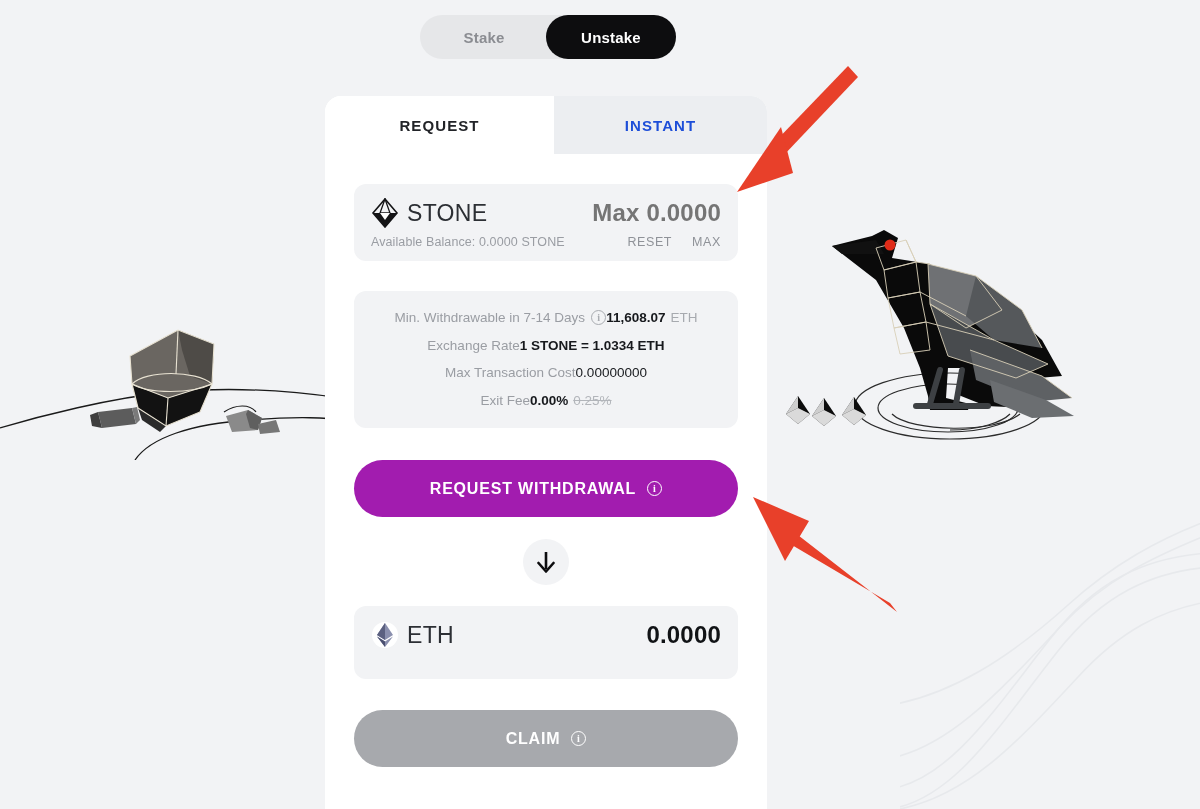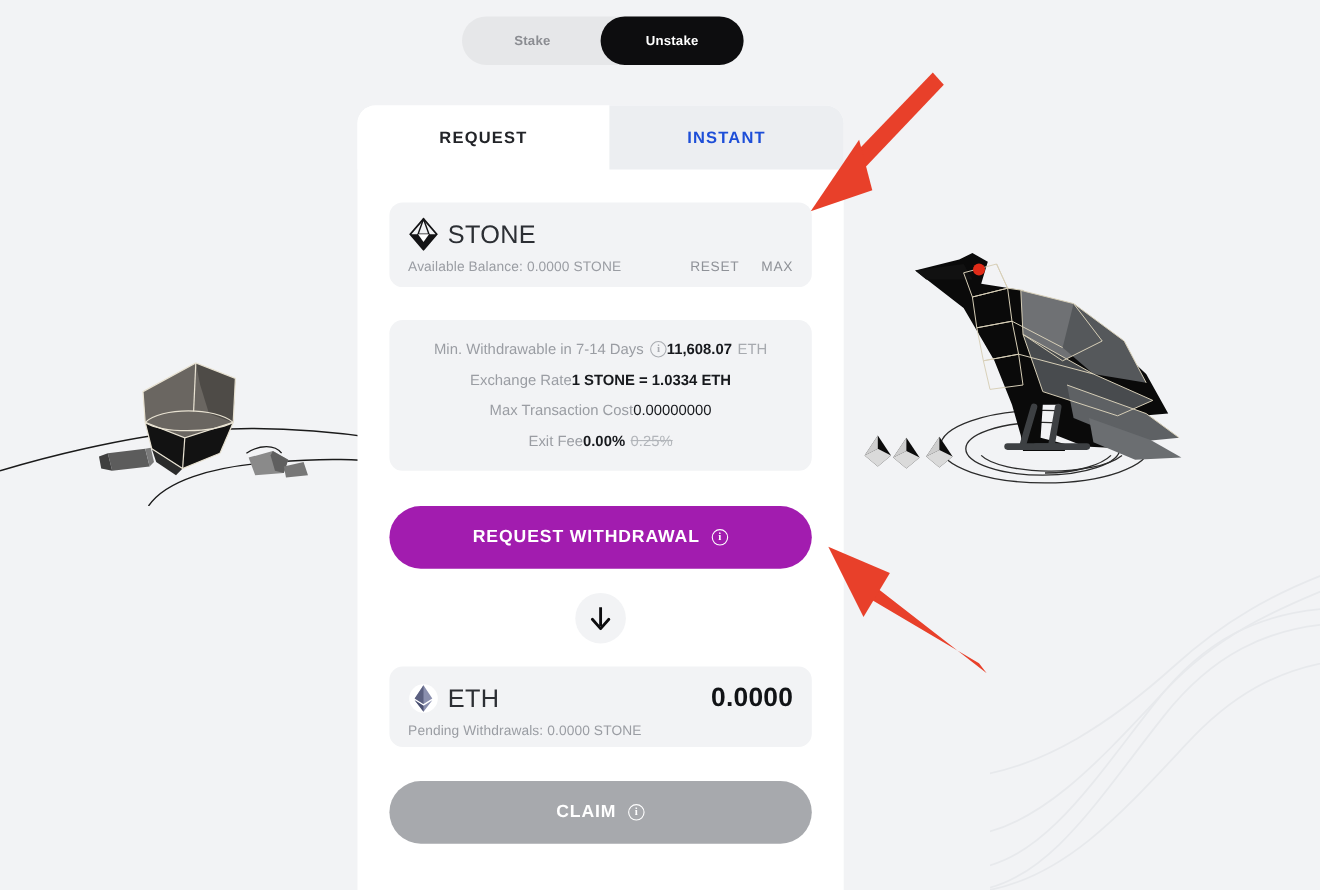--- a/index.html
+++ b/index.html
@@ -29,21 +29,21 @@
     background: #e6e7e9;
     border-radius: 22px;
     display: flex;
     align-items: center;
   }
   .mode-btn {
     height: 44px;
     border: none;
     background: transparent;
     font-family: "Liberation Sans", sans-serif;
-    font-size: 12px;
+    font-size: 15px;
     font-weight: bold;
     letter-spacing: 0.2px;
     cursor: pointer;
   }
   #mode-stake { width: 128px; color: #8b8d92; border-radius: 22px; }
   #mode-unstake {
     width: 130px; color: #ffffff;
     background: #0d0d0f;
     border-radius: 22px;
     margin-left: -2px;
@@ -368,20 +368,21 @@
         <div class="token-row">
           <div class="token-left">
             <svg width="28" height="30" viewBox="0 0 28 30">
               <polygon points="14,1 26,15 14,29 2,15" fill="none" stroke="#141416" stroke-width="1.6"></polygon>
               <polygon points="2,15 14,15 26,15 14,29" fill="#141416"></polygon>
               <polygon points="14,1 9,15 19,15" fill="none" stroke="#141416" stroke-width="1.3"></polygon>
               <polygon points="9,15 14,22 19,15" fill="#ffffff"></polygon>
             </svg>
             <span class="token-symbol">STONE</span>
           </div>
+          <input class="amount-input" id="stone-amount" type="text" placeholder="Max 0.0000" style="">
         </div>
         <div class="token-sub">
           <span class="sub-label">Available Balance: 0.0000 STONE</span>
           <div class="sub-actions">
             <button class="sub-action">RESET</button>
             <button class="sub-action">MAX</button>
           </div>
         </div>
       </div>
 
@@ -441,23 +442,20 @@
               <circle cx="14" cy="15" r="13" fill="#ffffff"></circle>
               <polygon points="14,3 22,15 14,20 6,15" fill="#8a8fae"></polygon>
               <polygon points="14,3 14,20 6,15" fill="#5b6080"></polygon>
               <polygon points="14,21.5 22,16.5 14,27 6,16.5" fill="#8a8fae"></polygon>
               <polygon points="14,21.5 14,27 6,16.5" fill="#4b5070"></polygon>
             </svg>
             <span class="token-symbol">ETH</span>
           </div>
           <input class="amount-input" id="eth-amount" type="text" readonly="" value="0.0000" style="">
         </div>
-        <div class="token-sub">
-          <span class="sub-label">Pending Withdrawals:  0.0000 STONE</span>
-        </div>
       </div>
 
       <button class="big-btn" id="claim-btn">
         <span>CLAIM</span>
         <span class="i-circle light">i</span>
       </button>
 
     </div>
   </div>
 

